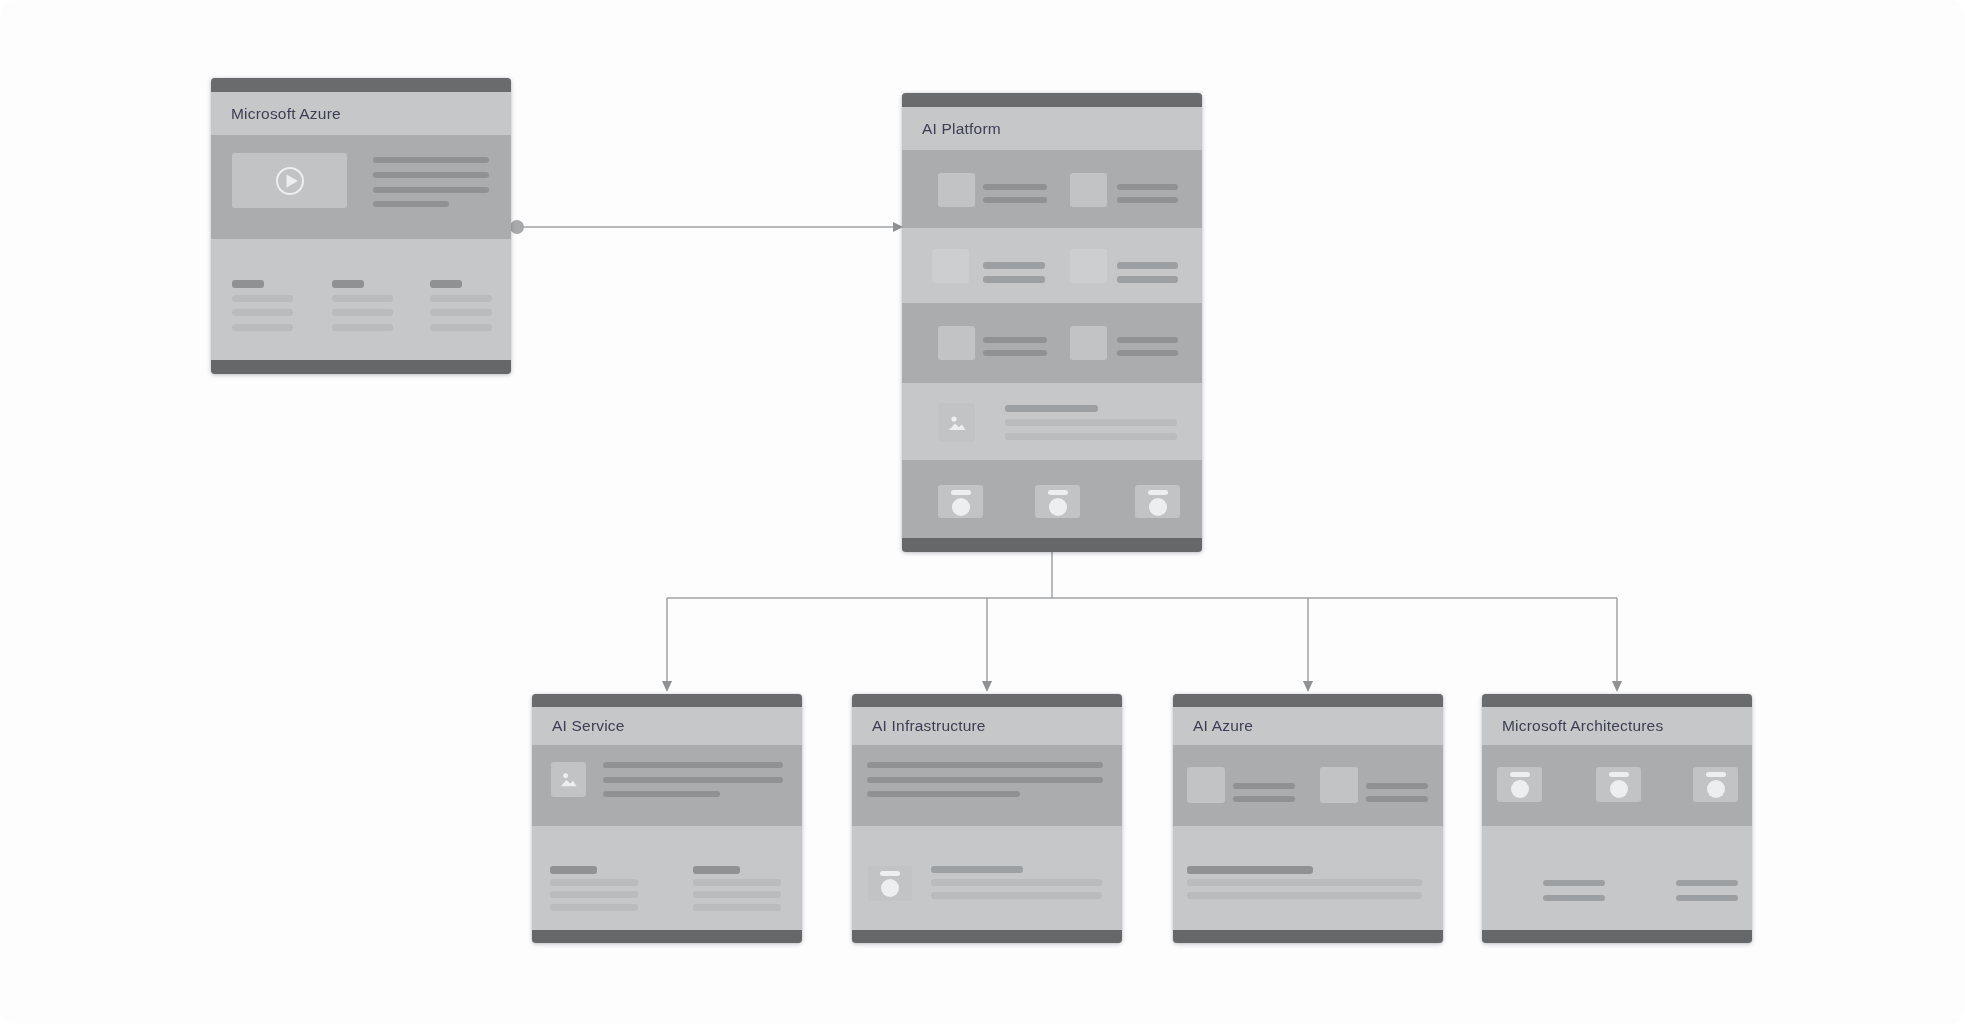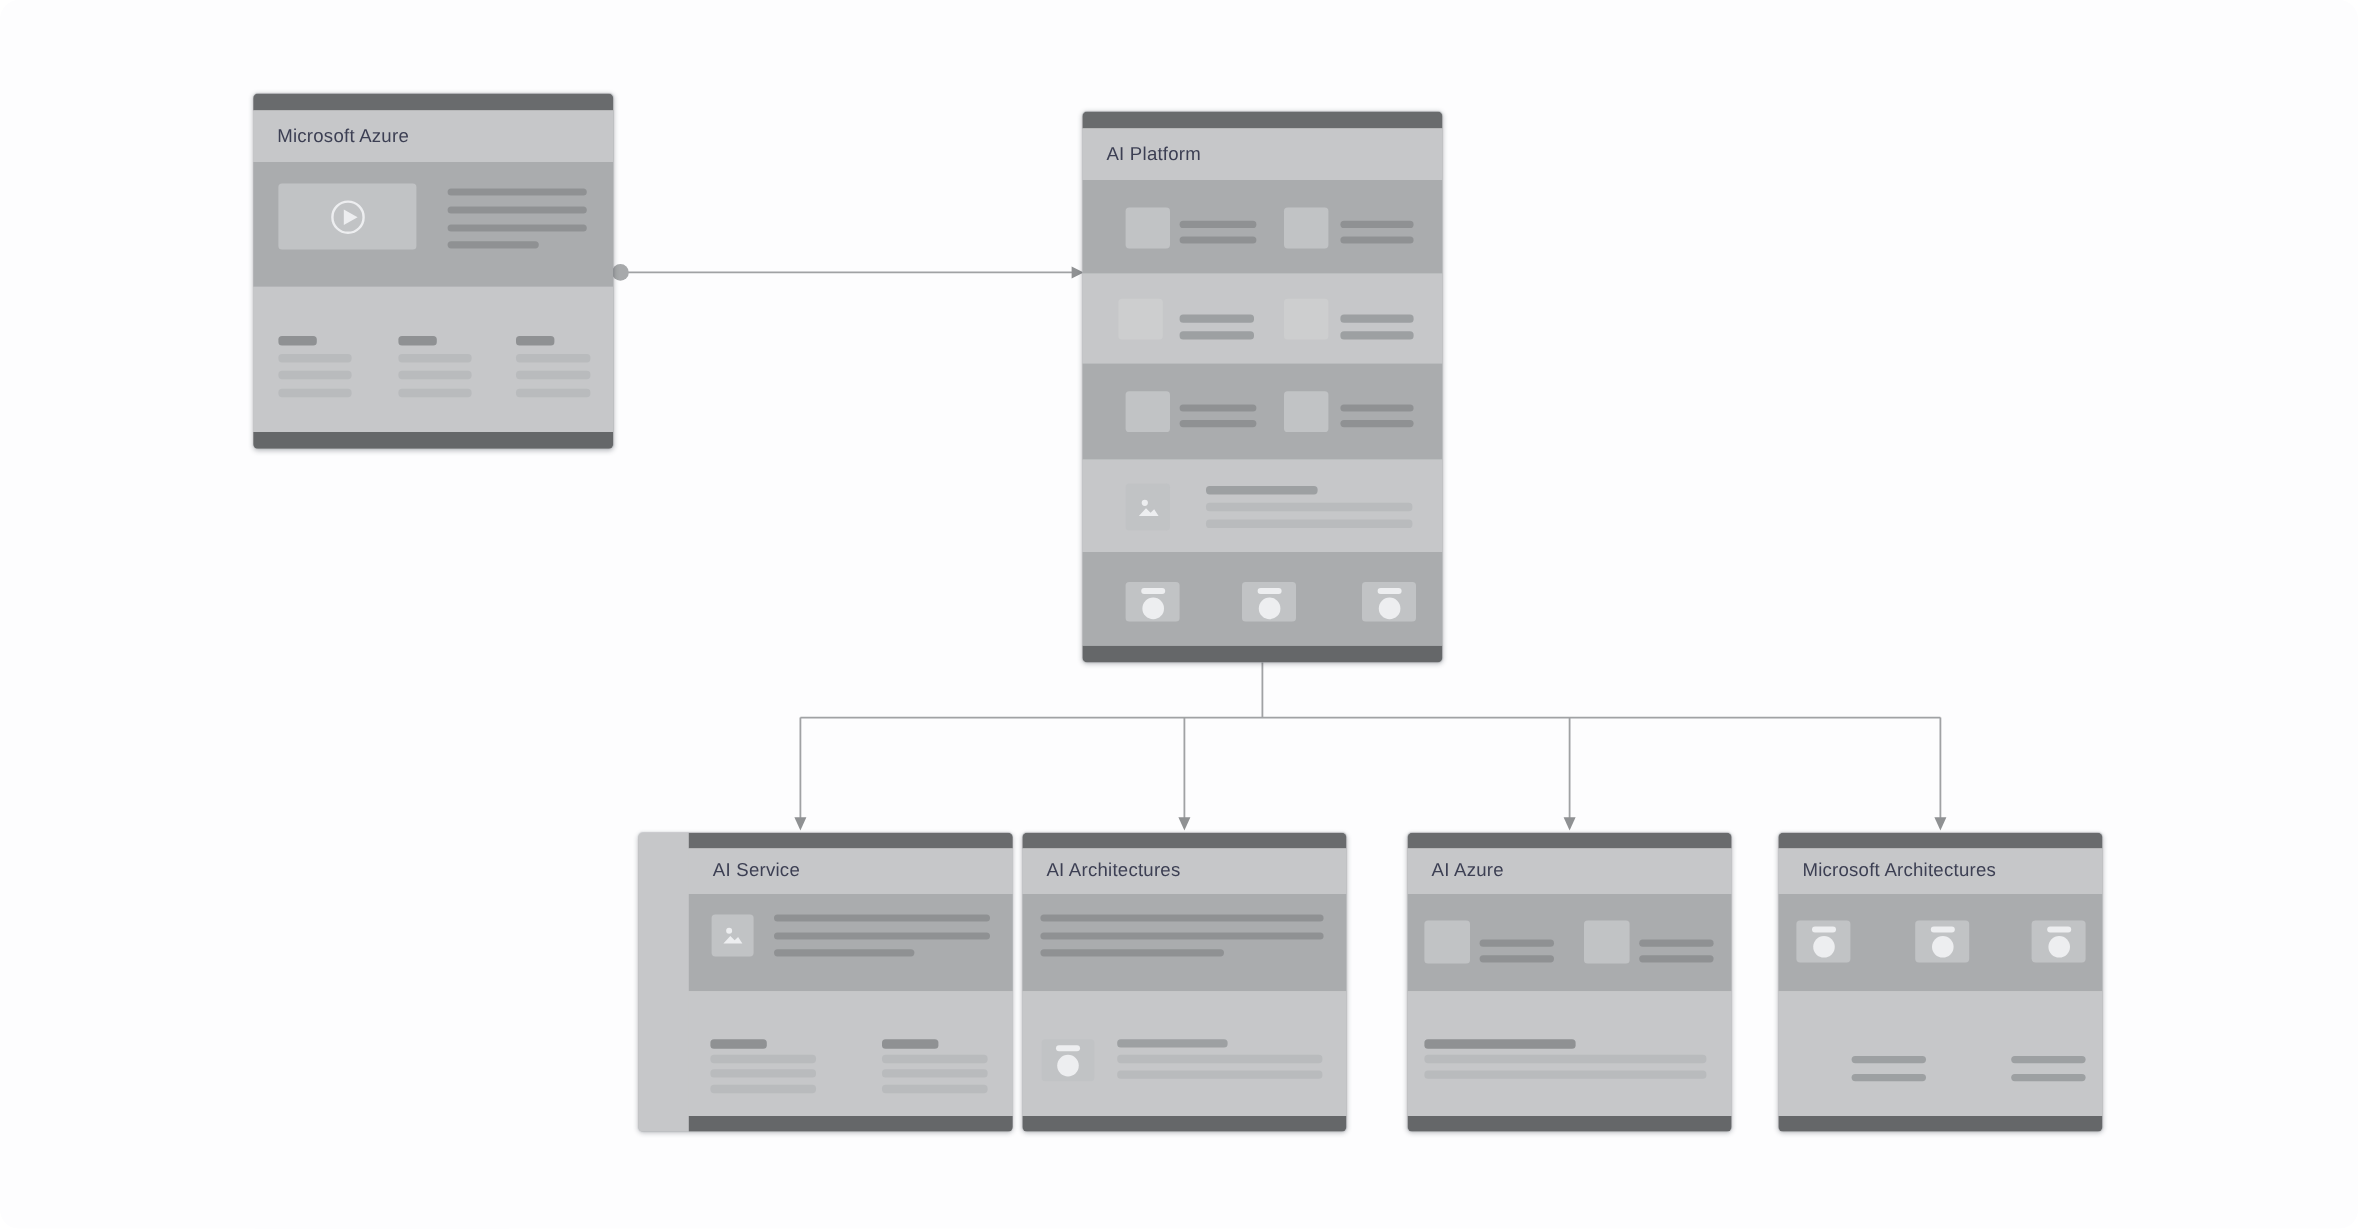--- a/index.html
+++ b/index.html
@@ -163,21 +163,21 @@
         <div class="tile-circle"></div>
       </div>
       <div class="tile" style="left:233px;top:25px;width:45px;height:33px;">
         <div class="tile-line"></div>
         <div class="tile-circle"></div>
       </div>
     </div>
     <div class="bar-bottom" style="height:14px;"></div>
   </div>
 
-  <div class="card" style="left:532px;top:694px;width:270px;height:249px;padding-left:42px;">
+  <div class="card" style="left:532px;top:694px;width:270px;height:249px;">
     <div class="bar-top" style="height:13px;"></div>
     <div class="title-row" style="height:38px;">
       <span>AI Service</span>
     </div>
     <div class="sec dark" style="height:81px;">
       <div class="imgph" style="left:19px;top:17px;width:35px;height:35px;">
         <svg width="23" height="23" viewBox="0 0 24 24">
           <circle cx="9" cy="8" r="2.6" fill="var(--glyph-light)"></circle>
           <path d="M4 19 L10 12.5 L13.8 16.2 L16.8 13.4 L20.5 19 Z" fill="var(--glyph-light)"></path>
         </svg>
@@ -195,21 +195,21 @@
       <div class="line lt" style="left:161px;top:53px;width:88px;height:7px;"></div>
       <div class="line lt" style="left:161px;top:65px;width:88px;height:7px;"></div>
       <div class="line lt" style="left:161px;top:78px;width:88px;height:7px;"></div>
     </div>
     <div class="bar-bottom" style="height:13px;"></div>
   </div>
 
   <div class="card" style="left:852px;top:694px;width:270px;height:249px;">
     <div class="bar-top" style="height:13px;"></div>
     <div class="title-row" style="height:38px;">
-      <span>AI Architectures</span>
+      <span>AI Infrastructure</span>
     </div>
     <div class="sec dark" style="height:81px;">
       <div class="line dk" style="left:15px;top:17px;width:236px;height:6px;"></div>
       <div class="line dk" style="left:15px;top:32px;width:236px;height:6px;"></div>
       <div class="line dk" style="left:15px;top:46px;width:153px;height:6px;"></div>
     </div>
     <div class="sec light" style="height:104px;">
       <div class="tile" style="left:16px;top:40px;width:44px;height:35px;">
         <div class="tile-line"></div>
         <div class="tile-circle"></div>

